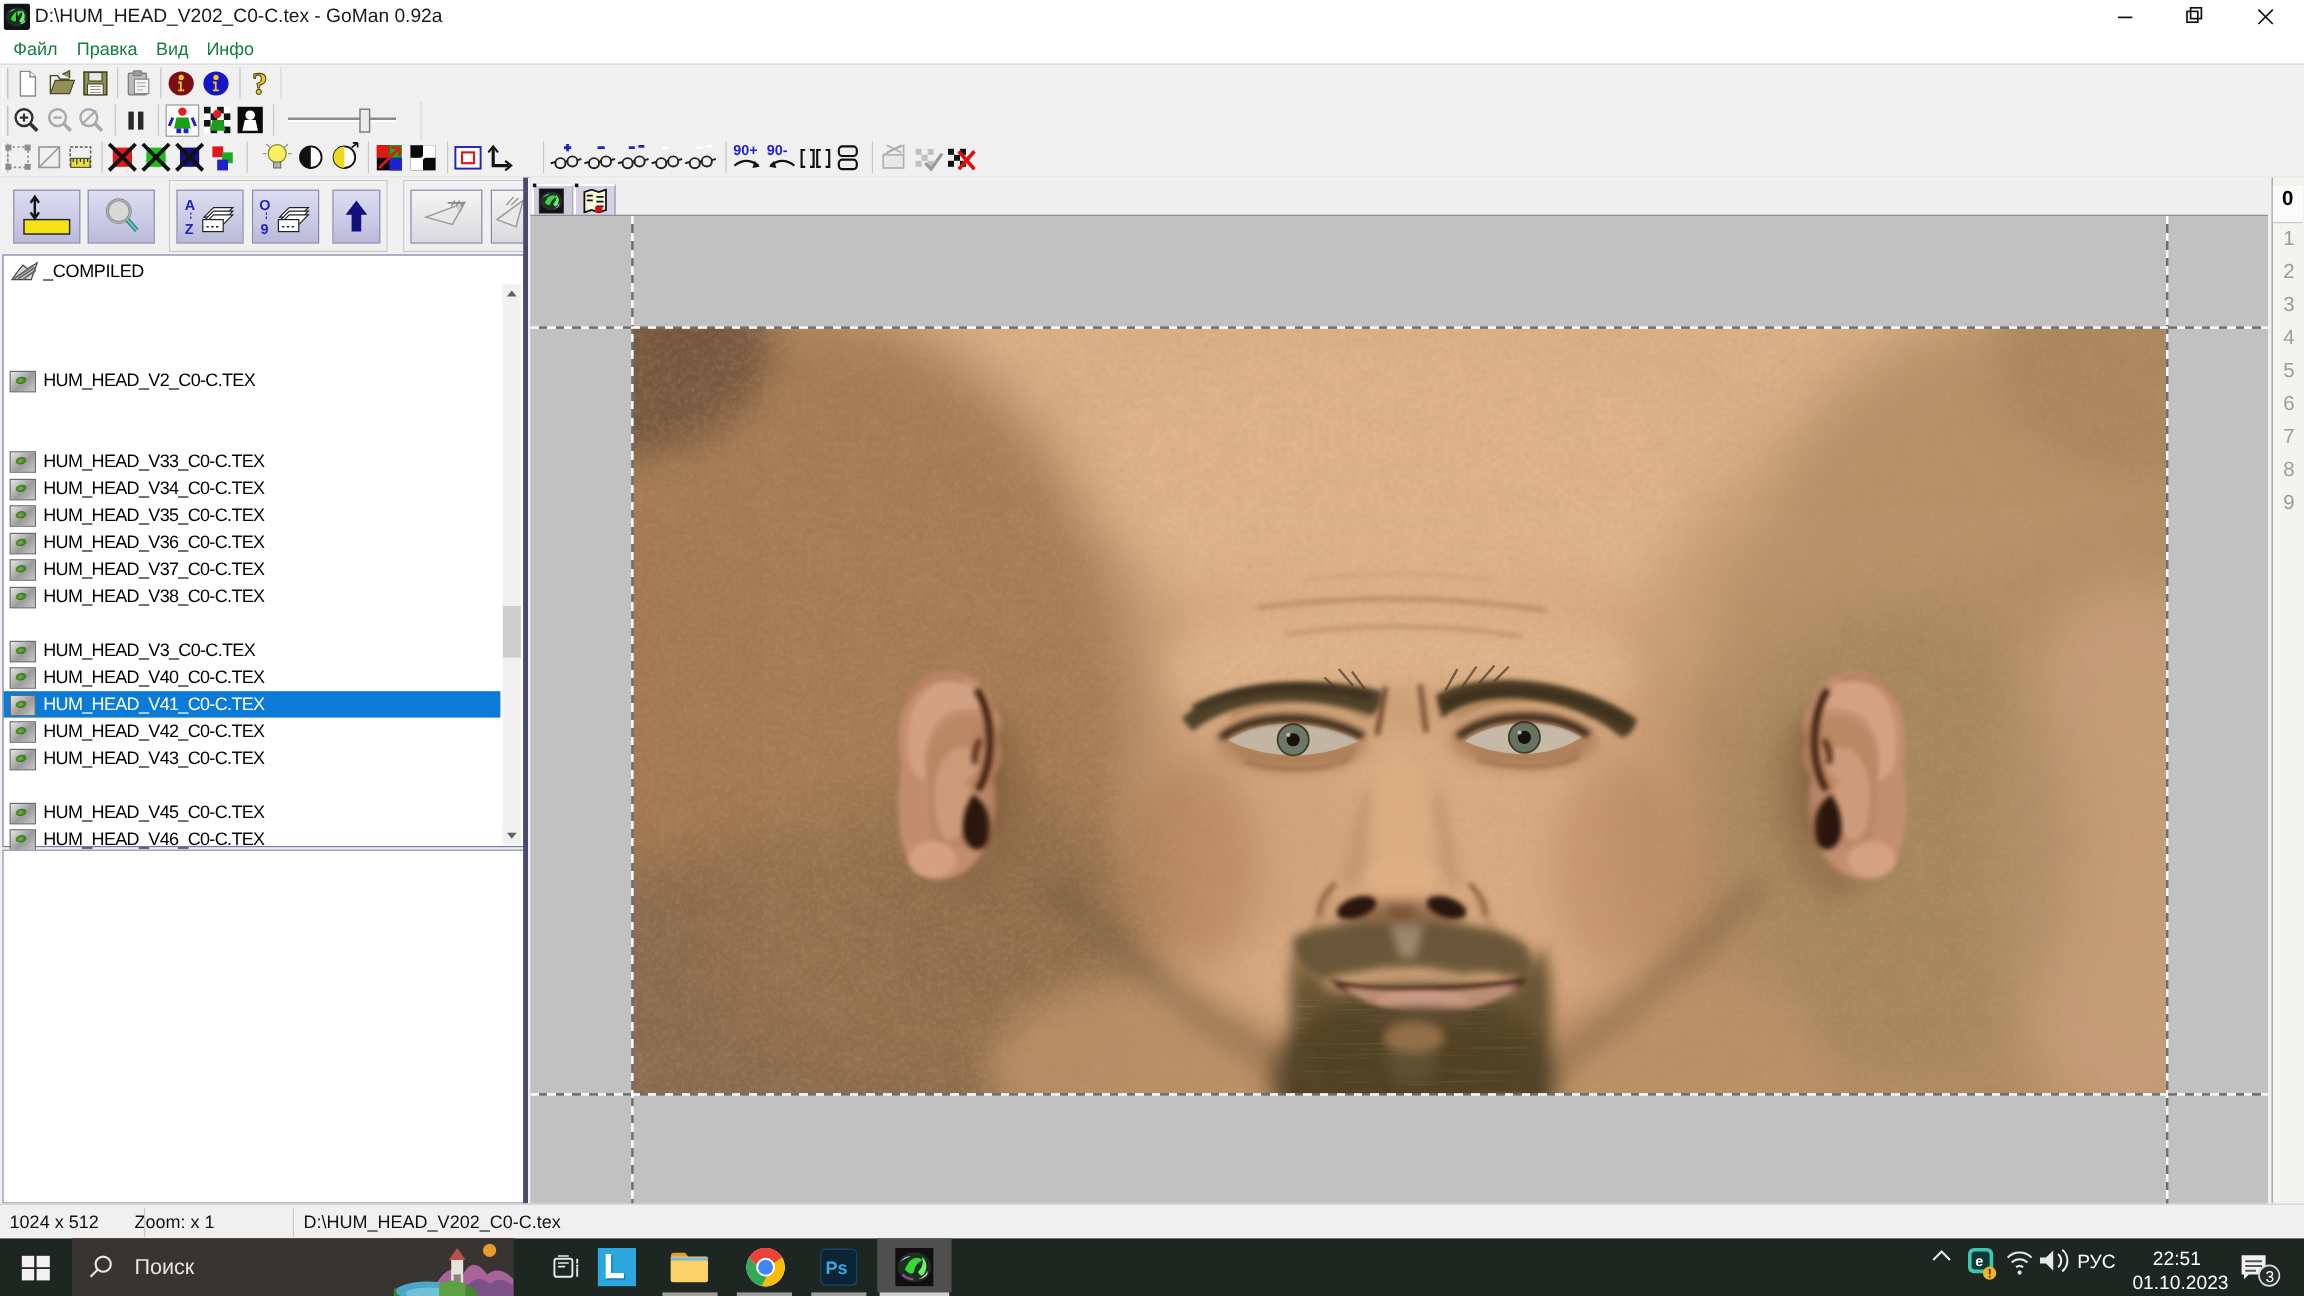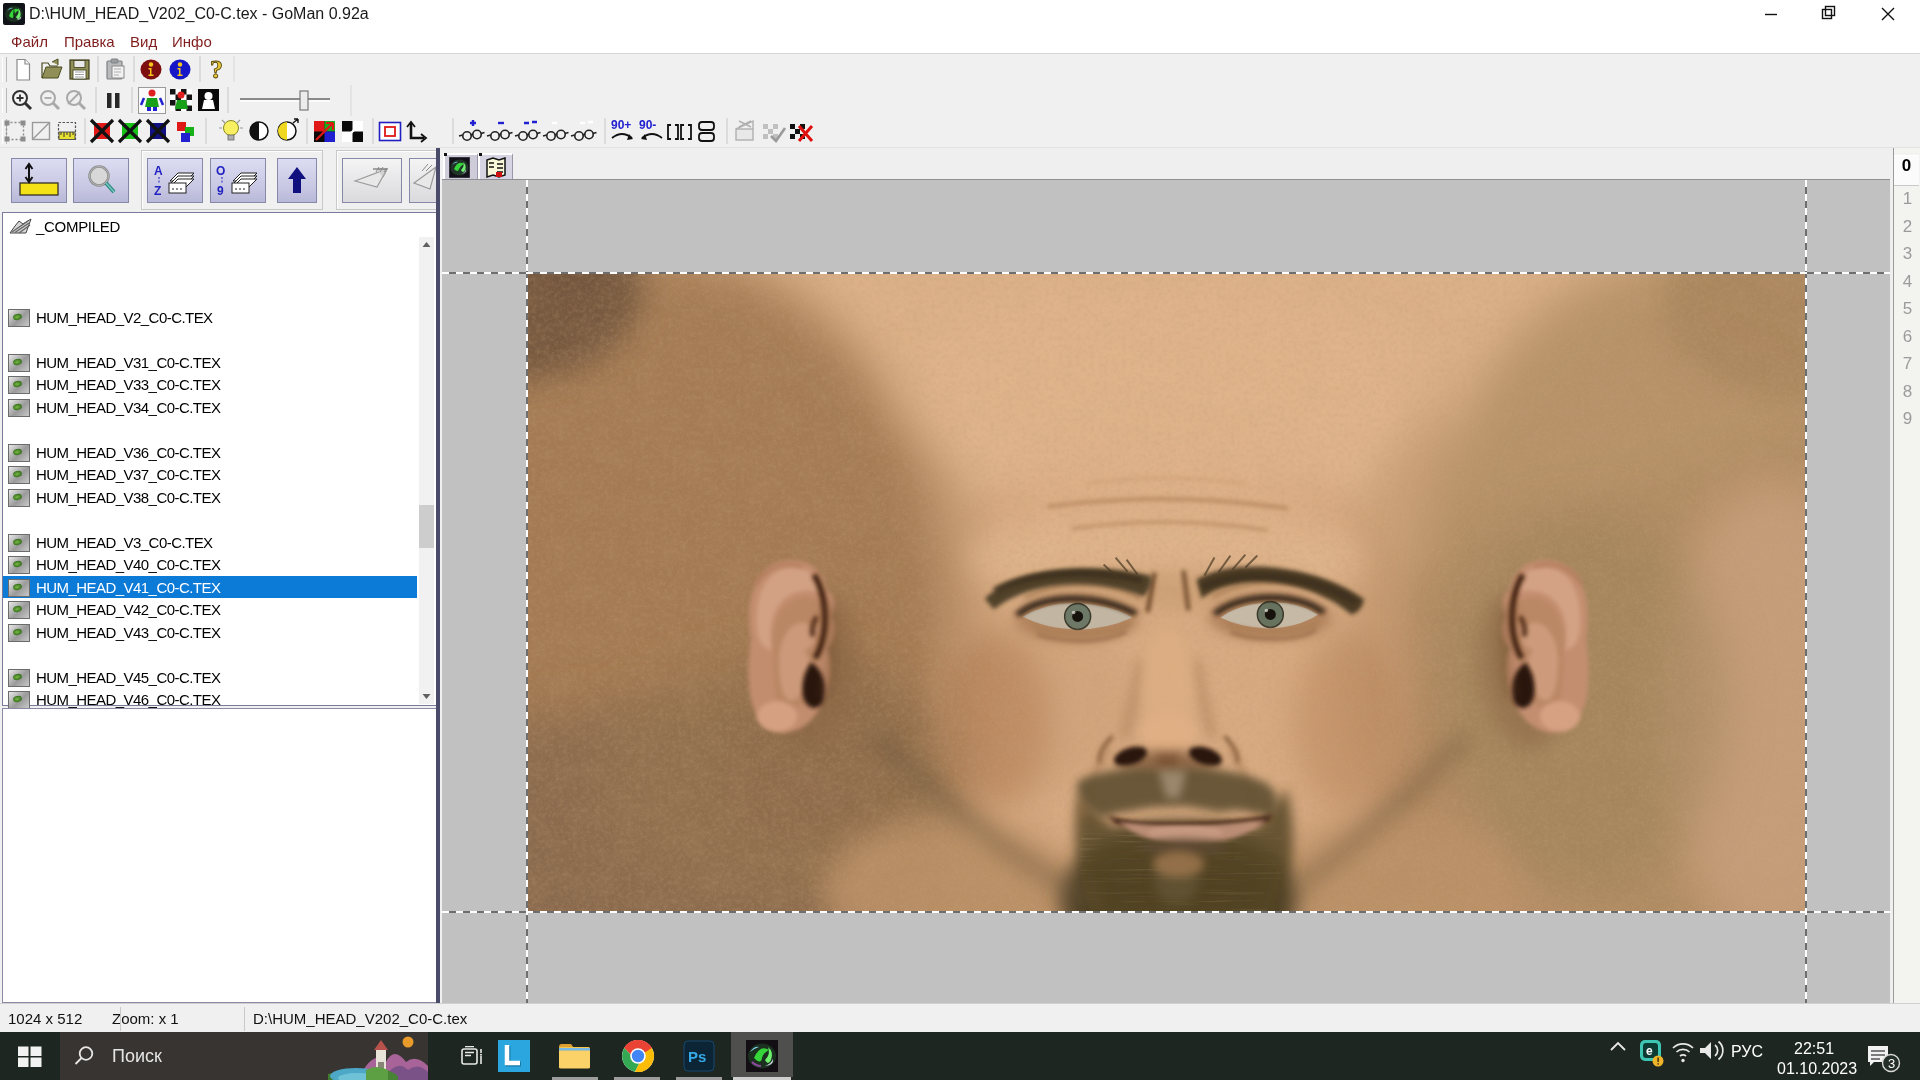--- a/index.html
+++ b/index.html
@@ -1,19 +1,19 @@
 <!DOCTYPE html>
 <html><head><meta charset="utf-8">
 <style>
 html,body{margin:0;padding:0;width:1920px;height:1080px;overflow:hidden;background:#f0f0f0;
 font-family:"Liberation Sans",sans-serif;-webkit-font-smoothing:antialiased;}
 .abs{position:absolute;}
 #titlebar{left:0;top:0;width:1920px;height:30px;background:#ffffff;}
 #title-text{left:29px;top:5px;font-size:16px;color:#191919;}
-#menubar{left:0;top:30px;width:1920px;height:23px;background:#ffffff;font-size:15px;color:#7f1d1d;}
+#menubar{left:0;top:30px;width:1920px;height:23px;background:#ffffff;font-size:15px;color:#15803d;}
 .menuitem{top:3px;}
 #menuline{left:0;top:53px;width:1920px;height:1px;background:#d7d7d7;}
 .tbrow{left:0;width:1920px;background:#f0f0f0;}
 #tb1{top:54px;height:31px;}
 #tb2{top:85px;height:31px;}
 #tb3{top:116px;height:31px;border-bottom:1px solid #e2e2e2;}
 .grip{left:2px;top:3px;width:3px;height:25px;border-left:1px solid #ffffff;border-right:1px solid #b8b8b8;}
 #content{left:0;top:148px;width:1920px;height:855px;background:#f0f0f0;}
 
 #leftpanel{left:0;top:0;width:437px;height:855px;background:#f0f0f0;}
@@ -413,31 +413,31 @@
      <svg class="abs" style="left:6px;top:2px" width="24" height="18">
             <path d="M1 16 L17 16 L22 2 L14 7 L10 4 L6 9 Z" fill="#d8d8d8" stroke="#444" stroke-width="1"></path>
             <path d="M3 15 L19 4 M6 15.5 L20 6 M10 16 L21 8" stroke="#666" stroke-width="1.5"></path>
           </svg>
      <span class="abs" style="left:33px;top:3px">_COMPILED</span>
    </div>
    <div class="abs lrow" style="top:92.5px">
           <span class="licon"></span>
           <span class="txt">HUM_HEAD_V2_C0-C.TEX</span>
         </div>
-   <div class="abs lrow" style="top:137.5px">
-          <span class="licon"></span>
-          <span class="txt">HUM_HEAD_V31_C0-C.TEX</span>
-        </div>
    <div class="abs lrow" style="top:160.0px">
           <span class="licon"></span>
           <span class="txt">HUM_HEAD_V33_C0-C.TEX</span>
         </div>
    <div class="abs lrow" style="top:182.5px">
           <span class="licon"></span>
           <span class="txt">HUM_HEAD_V34_C0-C.TEX</span>
+        </div>
+   <div class="abs lrow" style="top:205.0px">
+          <span class="licon"></span>
+          <span class="txt">HUM_HEAD_V35_C0-C.TEX</span>
         </div>
    <div class="abs lrow" style="top:227.5px">
           <span class="licon"></span>
           <span class="txt">HUM_HEAD_V36_C0-C.TEX</span>
         </div>
    <div class="abs lrow" style="top:250.0px">
           <span class="licon"></span>
           <span class="txt">HUM_HEAD_V37_C0-C.TEX</span>
         </div>
    <div class="abs lrow" style="top:272.5px">

